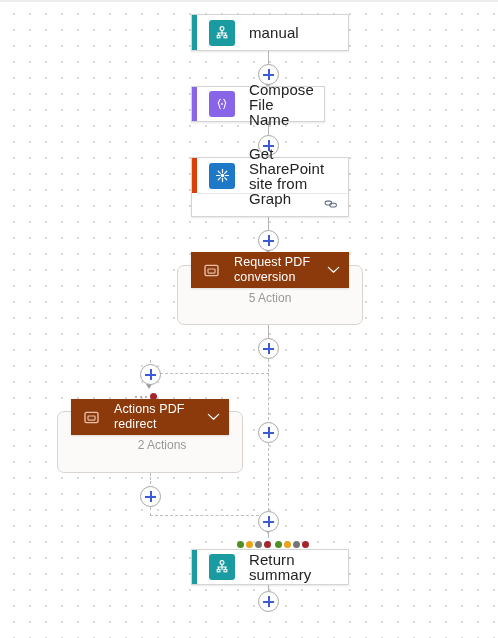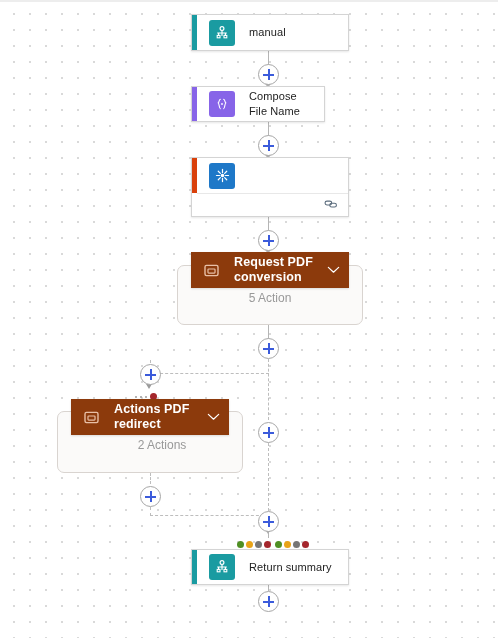--- a/index.html
+++ b/index.html
@@ -101,21 +101,21 @@
     width: 26px;
     height: 26px;
     border-radius: 3px;
     margin-left: 12px;
     flex: 0 0 26px;
     display: flex;
     align-items: center;
     justify-content: center;
   }
   .card-title {
-    font-size: 11px;
+    font-size: 15px;
     color: #222222;
     margin-left: 14px;
     margin-right: 10px;
     line-height: 15px;
     letter-spacing: .1px;
   }
   .card-footer {
     height: 22px;
     border-top: 1px solid #e8e8e8;
     display: flex;
@@ -145,21 +145,21 @@
     width: 18px;
     height: 18px;
     margin-left: 11px;
     flex: 0 0 18px;
     display: flex;
     align-items: center;
     justify-content: center;
   }
   .scope-title {
     font-size: 12.5px;
-    font-weight: bold;
+    font-weight: normal;
     color: #ffffff;
     margin-left: 14px;
     line-height: 15px;
     flex: 1;
     letter-spacing: .1px;
   }
   .chevron {
     width: 20px;
     flex: 0 0 20px;
     display: flex;
@@ -295,20 +295,21 @@
               <path d="M8 10.8 V13.7"></path>
             <path d="M2.3 8 H5.2"></path>
               <path d="M10.8 8 H13.7"></path>
             <path d="M4 4 L6 6"></path>
               <path d="M10 10 L12 12"></path>
             <path d="M12 4 L10 6"></path>
               <path d="M6 10 L4 12"></path>
           </g>
         </svg>
       </div>
+      <div class="card-title">Get SharePoint site from Graph</div>
     </div>
     <div class="card-footer">
       <span>
         <svg width="14" height="12" viewBox="0 0 16 13" aria-hidden="true">
           <rect x="1.2" y="3.2" width="7.6" height="4.4" rx="2.2" fill="none" stroke="#5a6b7c" stroke-width="1.25"></rect>
           <rect x="6.6" y="5.6" width="7.6" height="4.4" rx="2.2" fill="none" stroke="#5a6b7c" stroke-width="1.25"></rect>
         </svg>
       </span>
     </div>
   </div>

